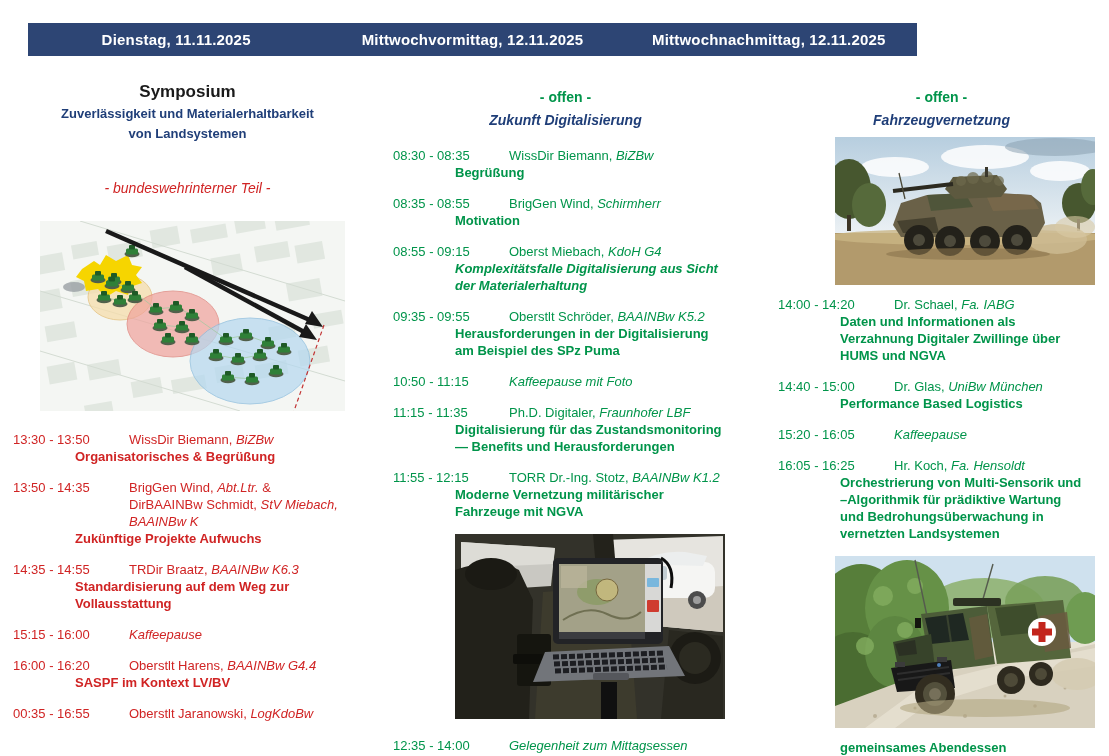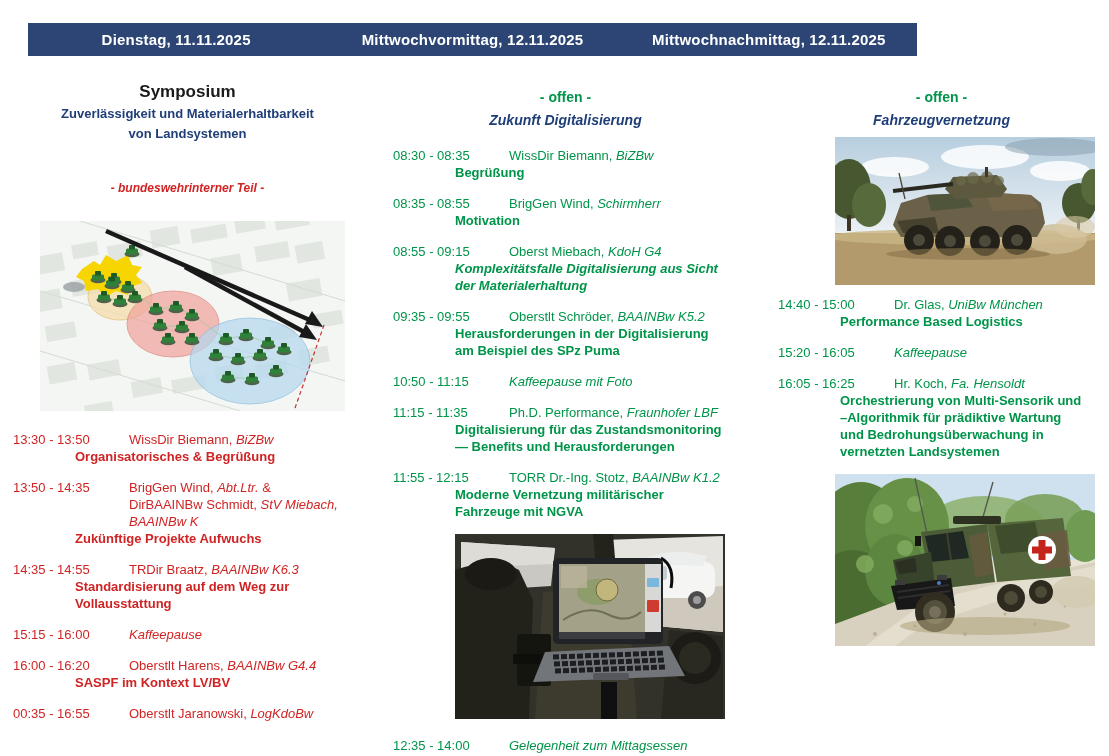--- a/index.html
+++ b/index.html
@@ -20,21 +20,21 @@
   .columns{ position:absolute; top:46px; left:0; width:1109px; height:710px; display:flex; }
   .col{ position:relative; height:100%;margin-top:16px; }
   .col1{ width:370px; padding:0 8px 0 13px; }
   .col2{ width:370px; padding:0 2px 0 23px; }
   .col3{ width:369px; padding:0 4px 0 38px; }
 
   .sym-title{ text-align:center; font-size:17px; font-weight:bold; color:var(--black);
               margin-top:20px; line-height:20px; }
   .sym-sub{ text-align:center; font-size:13px; font-weight:bold; color:var(--blue);
             margin-top:2px; line-height:20px; white-space:pre-line; }
-  .internal-label{ text-align:center; font-size:12px; font-weight:bold; font-style:italic;
+  .internal-label{ text-align:center; font-size:14px; font-weight:normal; font-style:italic;
                    color:var(--red); margin-top:36px; line-height:17px; }
   .open-label{ text-align:center; font-size:14px; font-weight:bold; color:var(--green);
                margin-top:27px; line-height:17px; }
   .session-title{ text-align:center; font-size:14px; font-weight:bold; font-style:italic;
                   color:var(--blue); margin-top:6px; line-height:17px; }
 
   .schedule{ }
   .col1 .schedule{ margin-top:20px; }
   .col2 .schedule{ margin-top:18px; }
   .col3 .schedule{ margin-top:11px; }
@@ -251,21 +251,21 @@
           </div>
           <div class="entry">
             <div class="entry-head">
               <span class="entry-time">10:50 - 11:15</span>
               <span class="entry-who"><i>Kaffeepause mit Foto</i></span>
             </div>
           </div>
           <div class="entry">
             <div class="entry-head">
               <span class="entry-time">11:15 - 11:35</span>
-              <span class="entry-who"><span>Ph.D. Performance, </span><i>Fraunhofer LBF</i></span>
+              <span class="entry-who"><span>Ph.D. Digitaler, </span><i>Fraunhofer LBF</i></span>
             </div>
             <div class="entry-title">Digitalisierung für das Zustandsmonitoring
 — Benefits und Herausforderungen</div>
           </div>
           <div class="entry">
             <div class="entry-head">
               <span class="entry-time">11:55 - 12:15</span>
               <span class="entry-who"><span>TORR Dr.-Ing. Stotz, </span><i>BAAINBw K1.2</i></span>
             </div>
             <div class="entry-title">Moderne Vernetzung militärischer
@@ -383,20 +383,29 @@
             <circle cx="115" cy="104" r="6" fill="#4d4a3c"></circle>
           <circle cx="150" cy="104" r="15" fill="#23211a"></circle>
             <circle cx="150" cy="104" r="6" fill="#4d4a3c"></circle>
           <circle cx="182" cy="103" r="15" fill="#23211a"></circle>
             <circle cx="182" cy="103" r="6" fill="#4d4a3c"></circle>
         </g>
         <ellipse cx="133" cy="117" rx="82" ry="6" fill="#8a744c" opacity="0.6"></ellipse>
       </svg>
 
       <div class="schedule">
+          <div class="entry">
+            <div class="entry-head">
+              <span class="entry-time">14:00 - 14:20</span>
+              <span class="entry-who"><span>Dr. Schael, </span><i>Fa. IABG</i></span>
+            </div>
+            <div class="entry-title">Daten und Informationen als
+Verzahnung Digitaler Zwillinge über
+HUMS und NGVA</div>
+          </div>
           <div class="entry">
             <div class="entry-head">
               <span class="entry-time">14:40 - 15:00</span>
               <span class="entry-who"><span>Dr. Glas, </span><i>UniBw München</i></span>
             </div>
             <div class="entry-title">Performance Based Logistics</div>
           </div>
           <div class="entry">
             <div class="entry-head">
               <span class="entry-time">15:20 - 16:05</span>
@@ -477,18 +486,19 @@
           <circle cx="176" cy="124" r="14" fill="#2e2a1f"></circle>
             <circle cx="176" cy="124" r="7" fill="#4e4a38"></circle>
           <circle cx="206" cy="118" r="12" fill="#2e2a1f"></circle>
             <circle cx="206" cy="118" r="6" fill="#4e4a38"></circle>
         </g>
         <ellipse cx="150" cy="152" rx="85" ry="9" fill="#b3a682" opacity="0.6"></ellipse>
       </svg>
 
       <div class="schedule schedule-after">
           <div class="entry">
+            <div class="entry-title">gemeinsames Abendessen</div>
           </div>
         </div>
     </section>
 
   </div>
 </div>
 
 </body></html>

